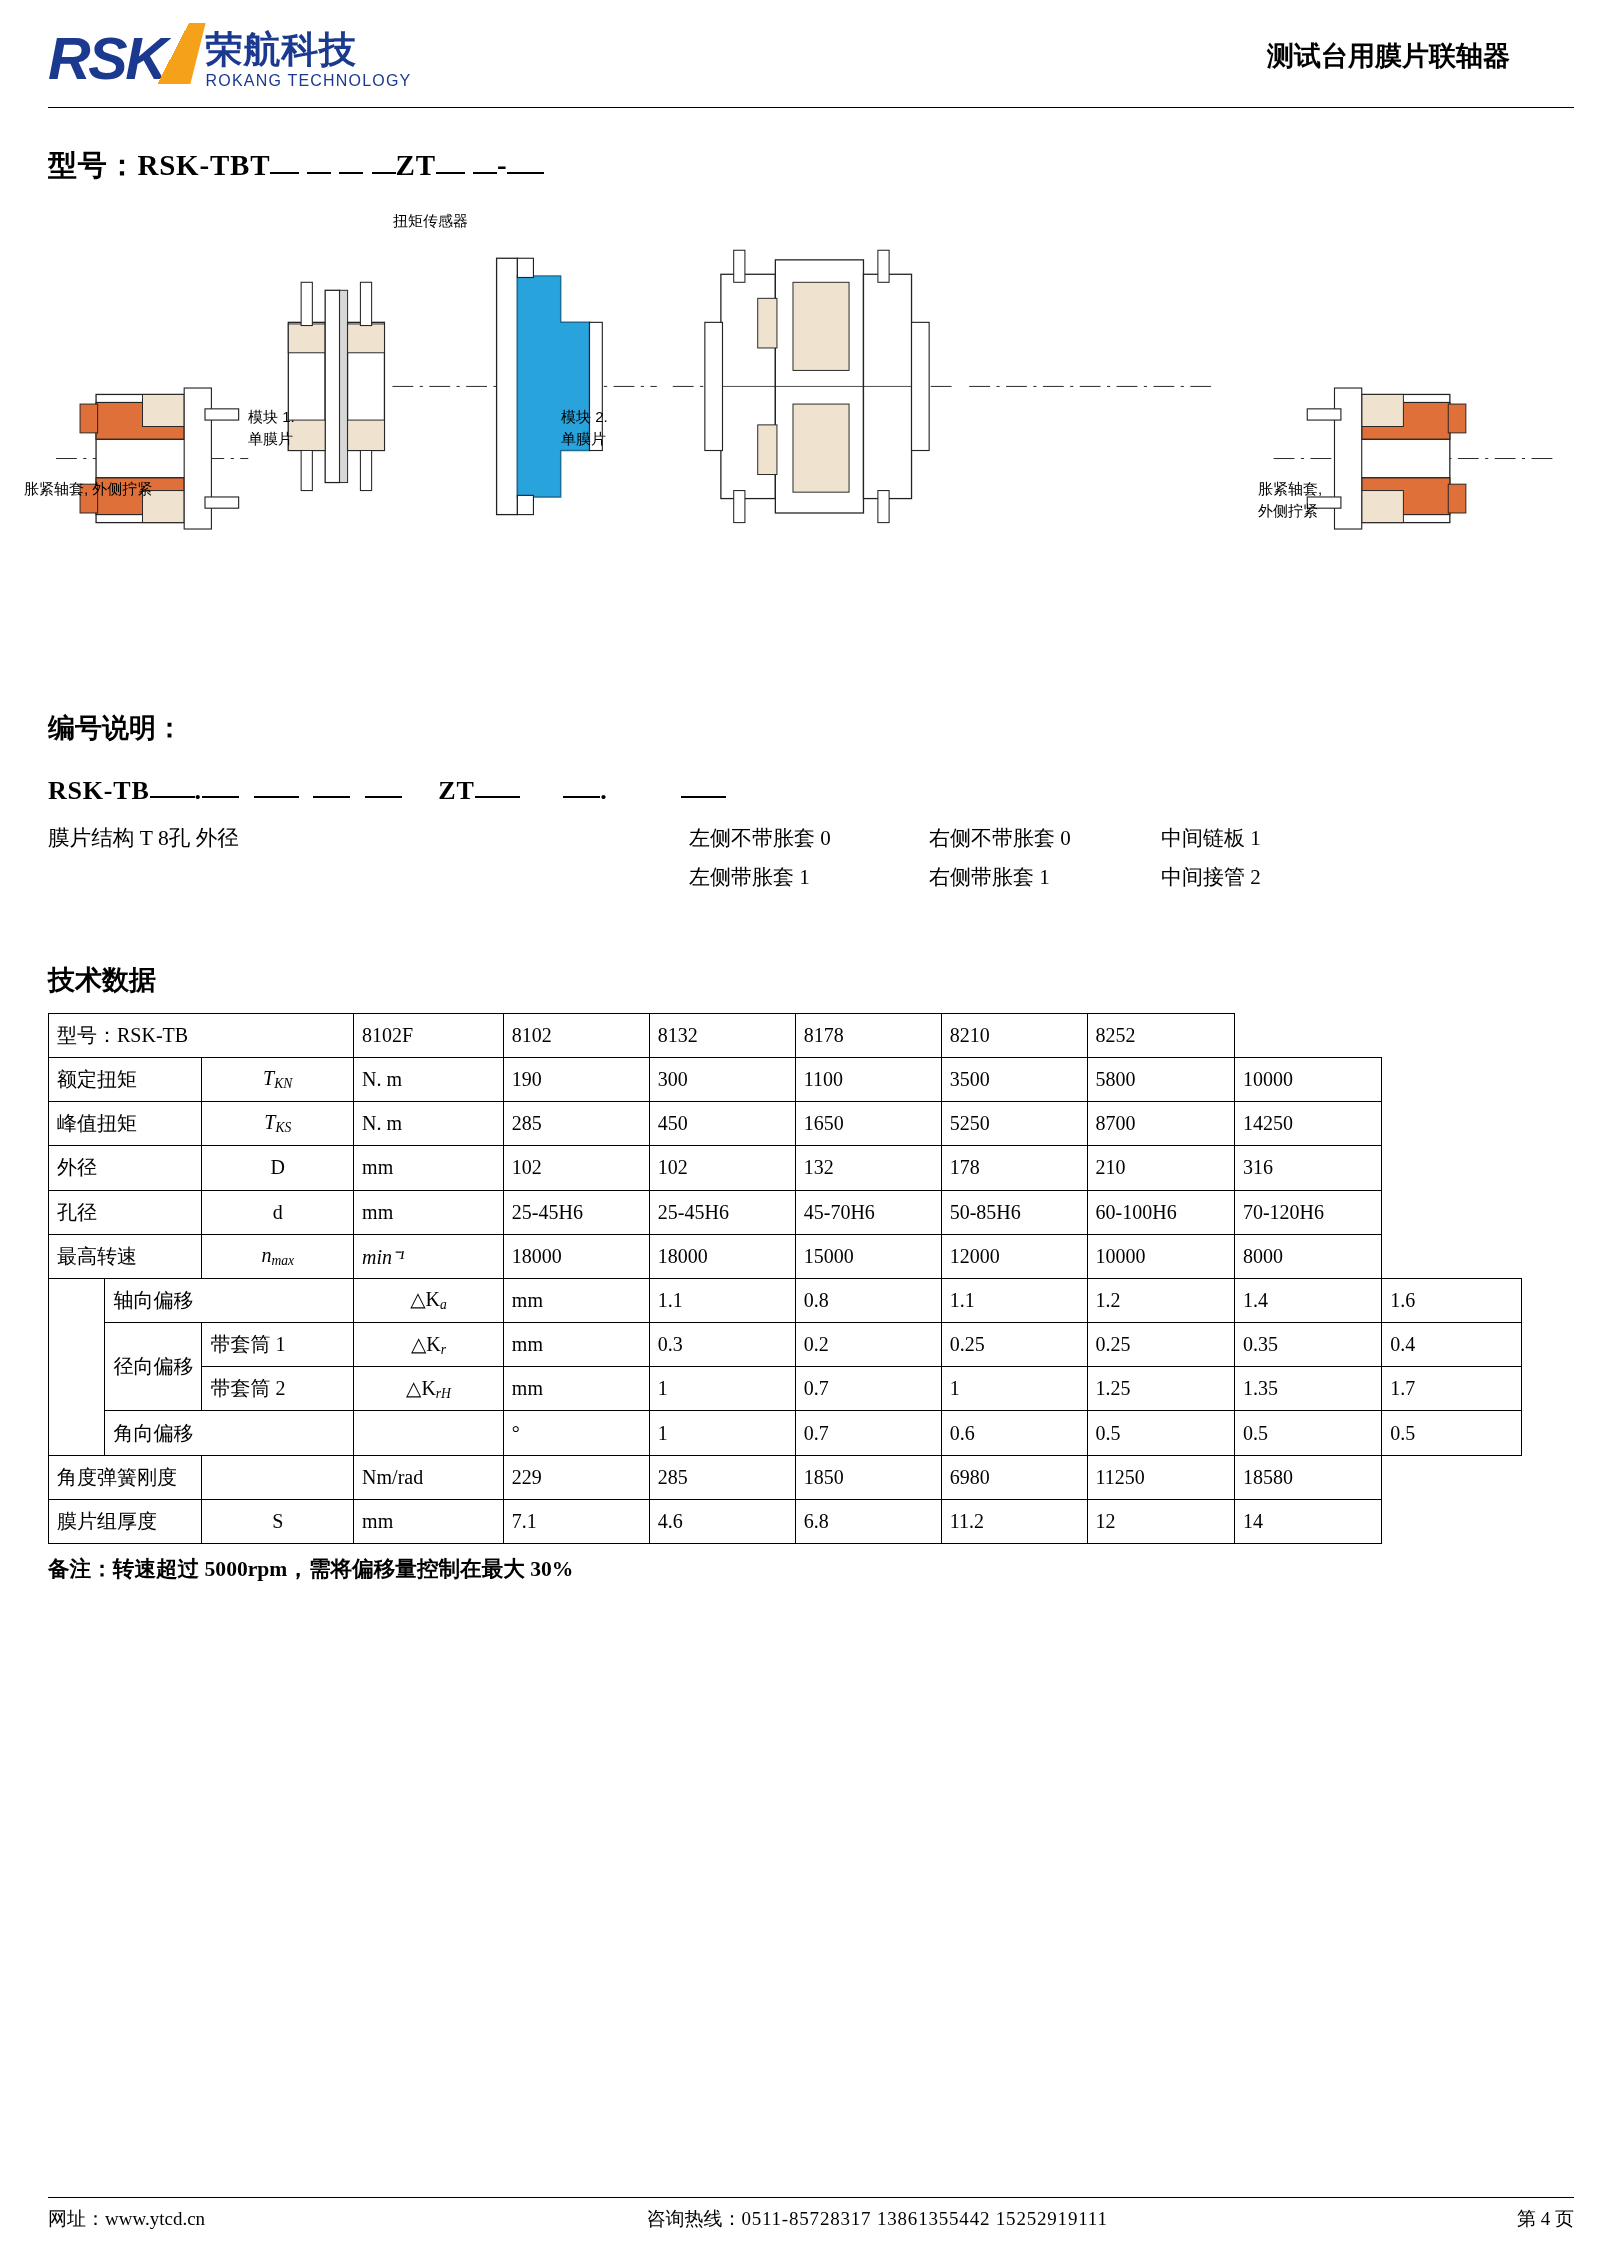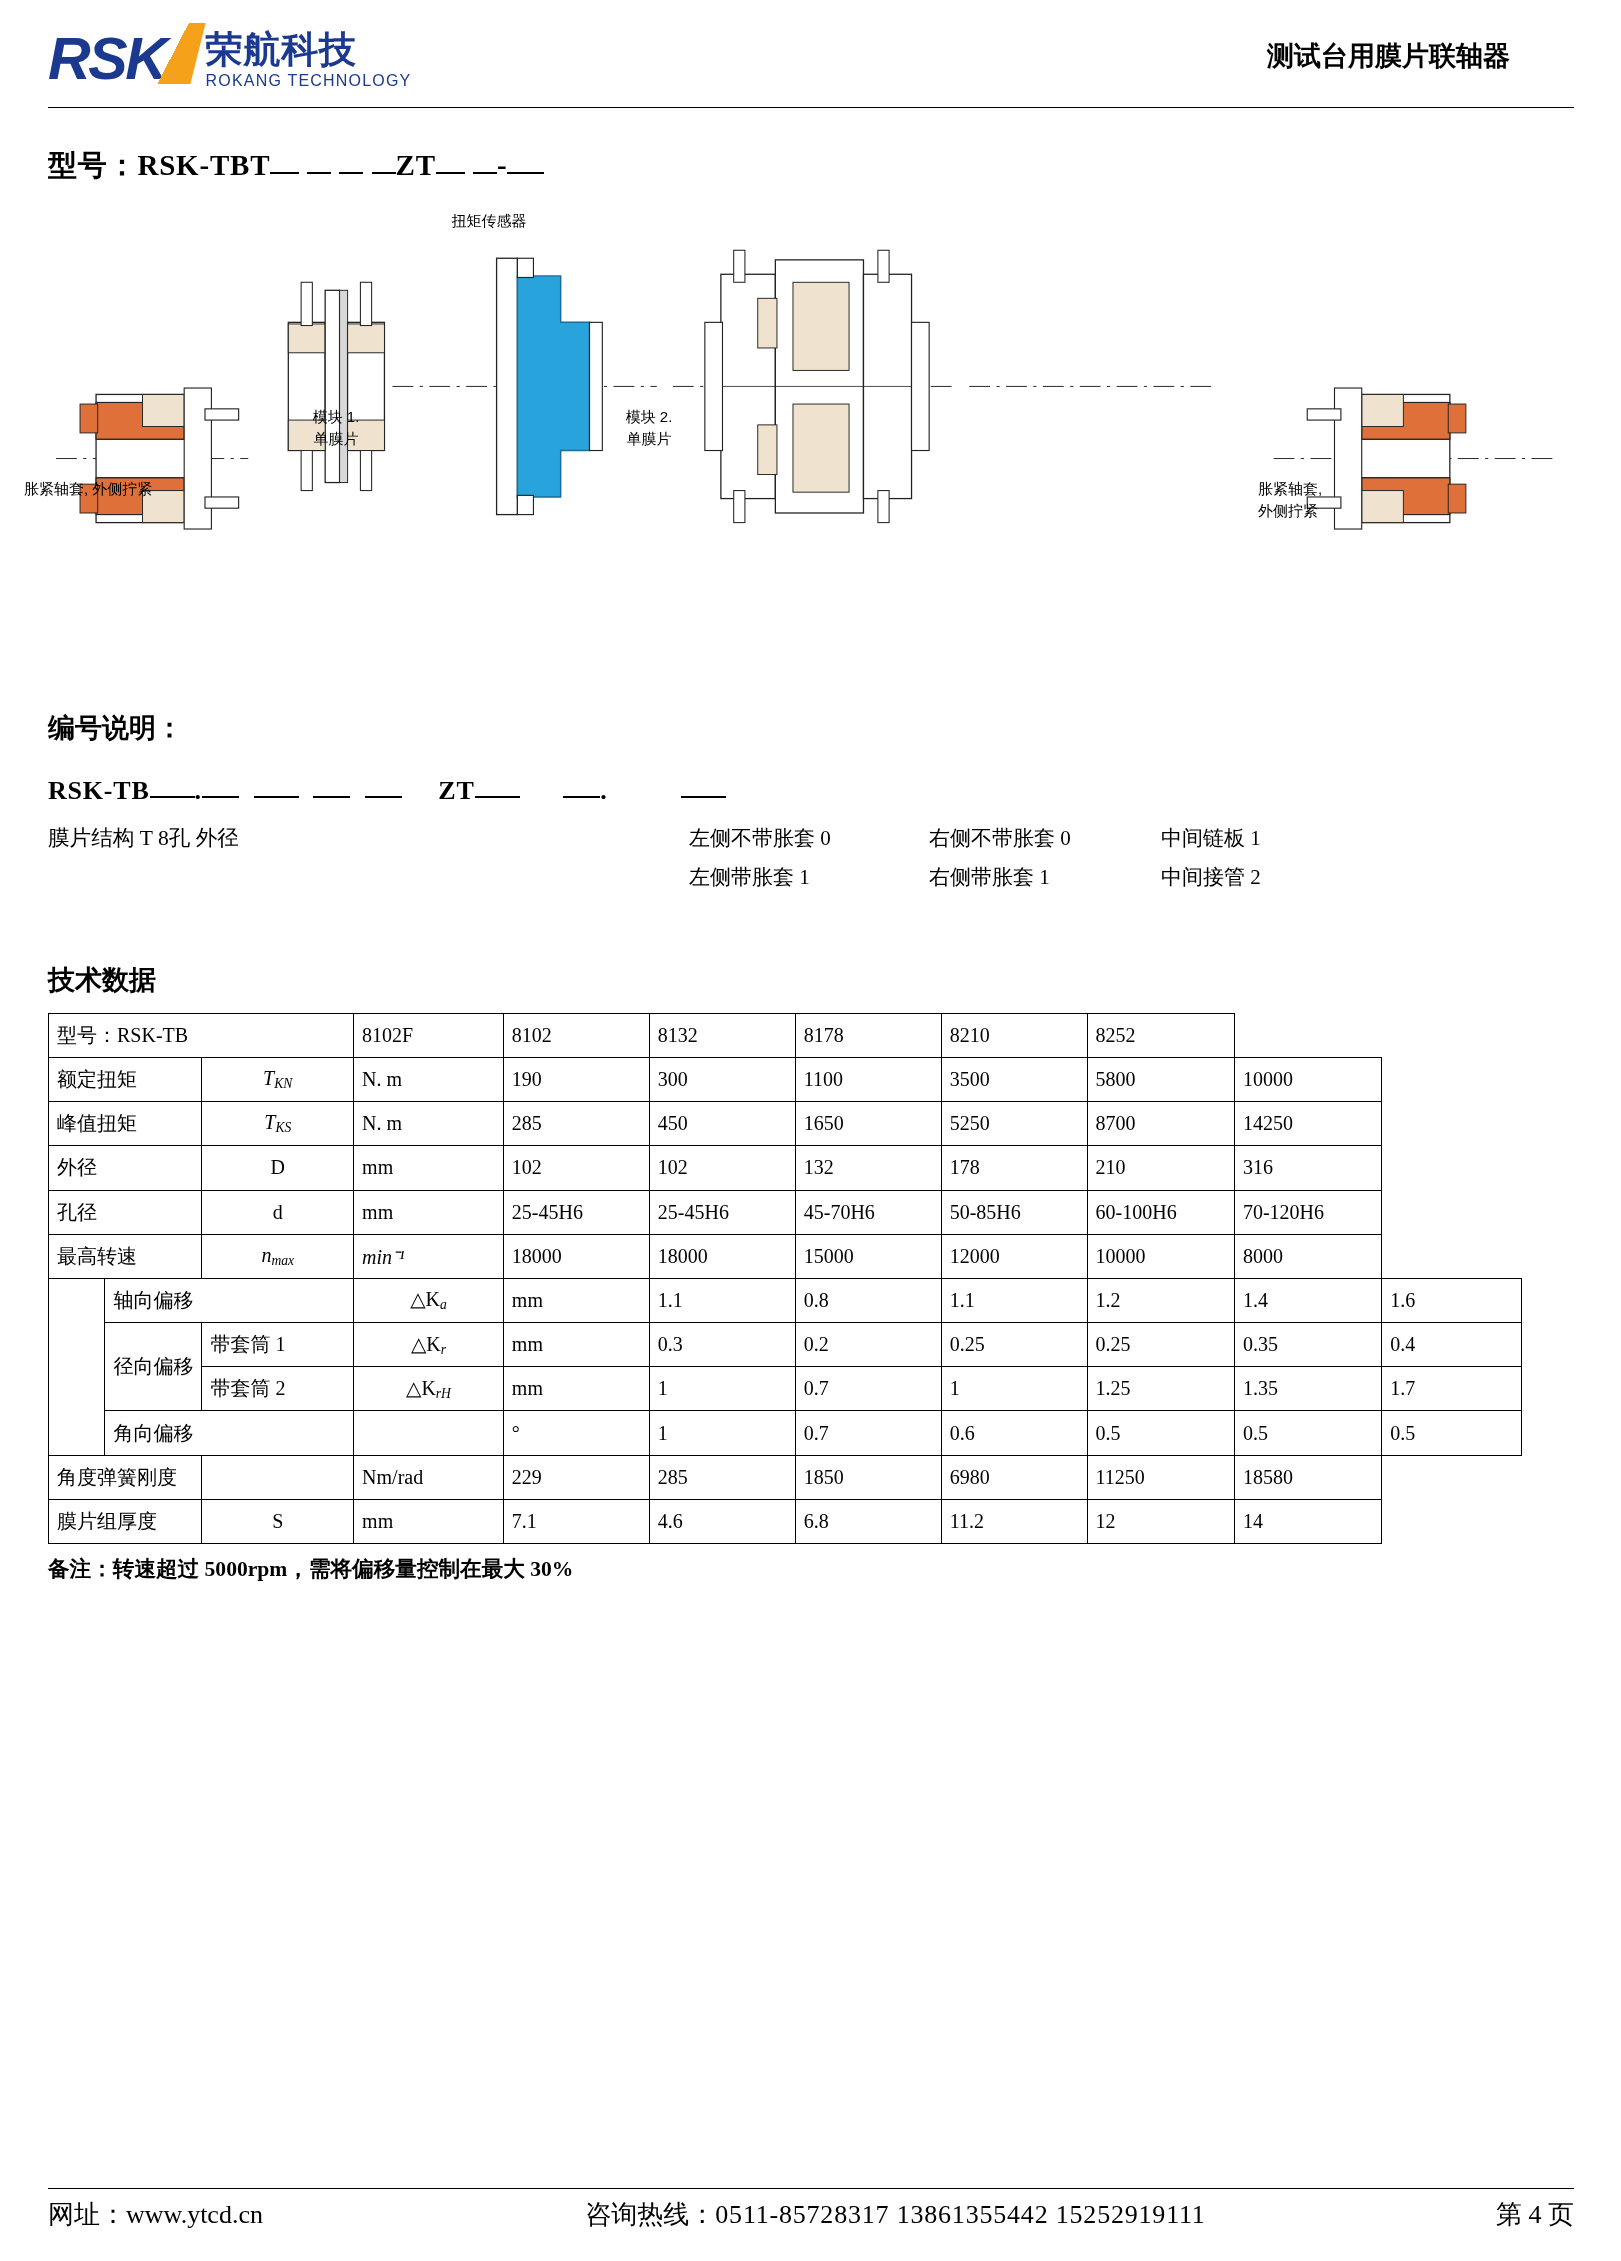--- a/index.html
+++ b/index.html
@@ -111,21 +111,21 @@
   .diagram {
     position: relative;
     height: 497px;
     margin-top: 16px;
   }
   .diagram svg { display: block; }
   .dlabel {
     position: absolute;
     font-family: "Liberation Sans", sans-serif;
     font-size: 15px;
-    text-align: center;
+    text-align: left;
     line-height: 1.45;
     color: #000;
   }
 
   
   .section-title {
     font-family: "Liberation Sans", sans-serif;
     font-weight: bold;
     font-size: 27px;
     margin: 11.2px 0 0 0;
@@ -212,21 +212,21 @@
   }
   .footer-rule {
     border: none;
     border-top: 1.6px solid #000;
     margin-bottom: 8px;
   }
   .footer-row {
     display: flex;
     justify-content: space-between;
     align-items: baseline;
-    font-size: 26px;
+    font-size: 19px;
     font-family: "Liberation Serif", serif;
   }
   .footer-center { flex: 1; text-align: center; margin-left: 32px;}
   .footer-center .phones { letter-spacing: 0.8px; }
 </style>
 </head>
 <body>
 
 <div class="page">
 

